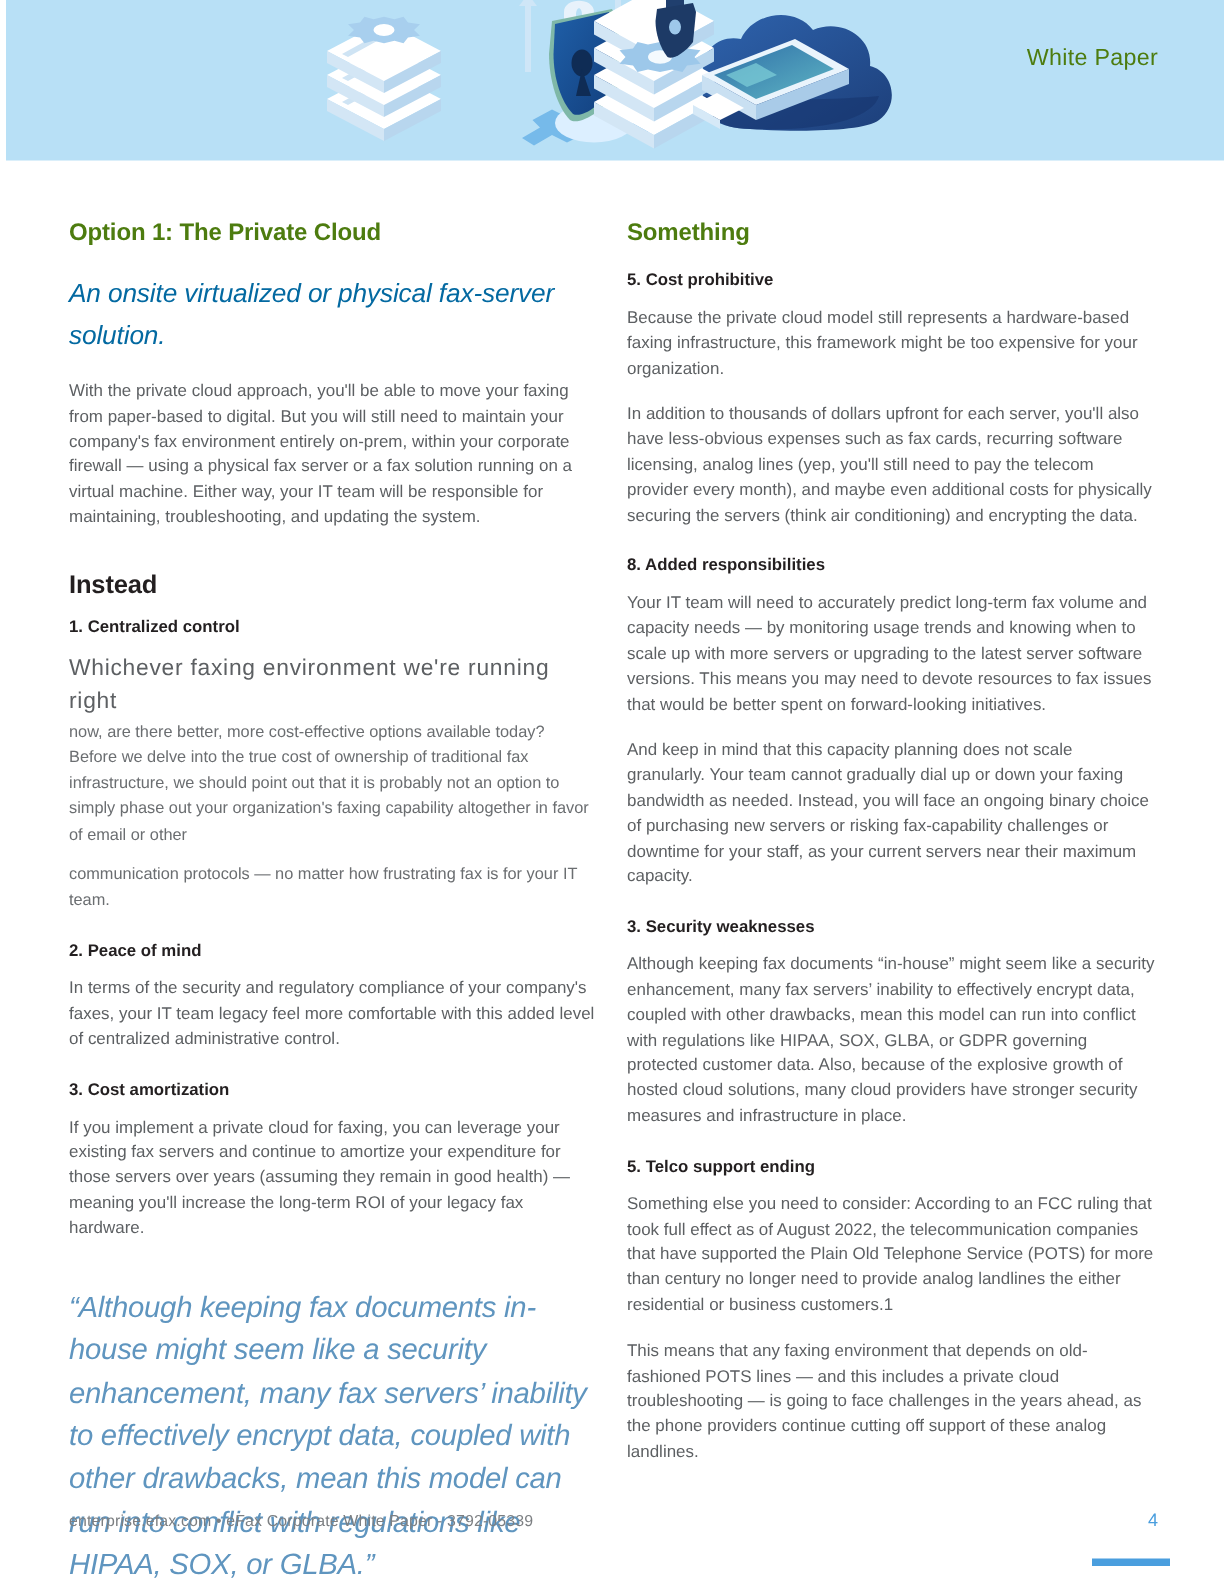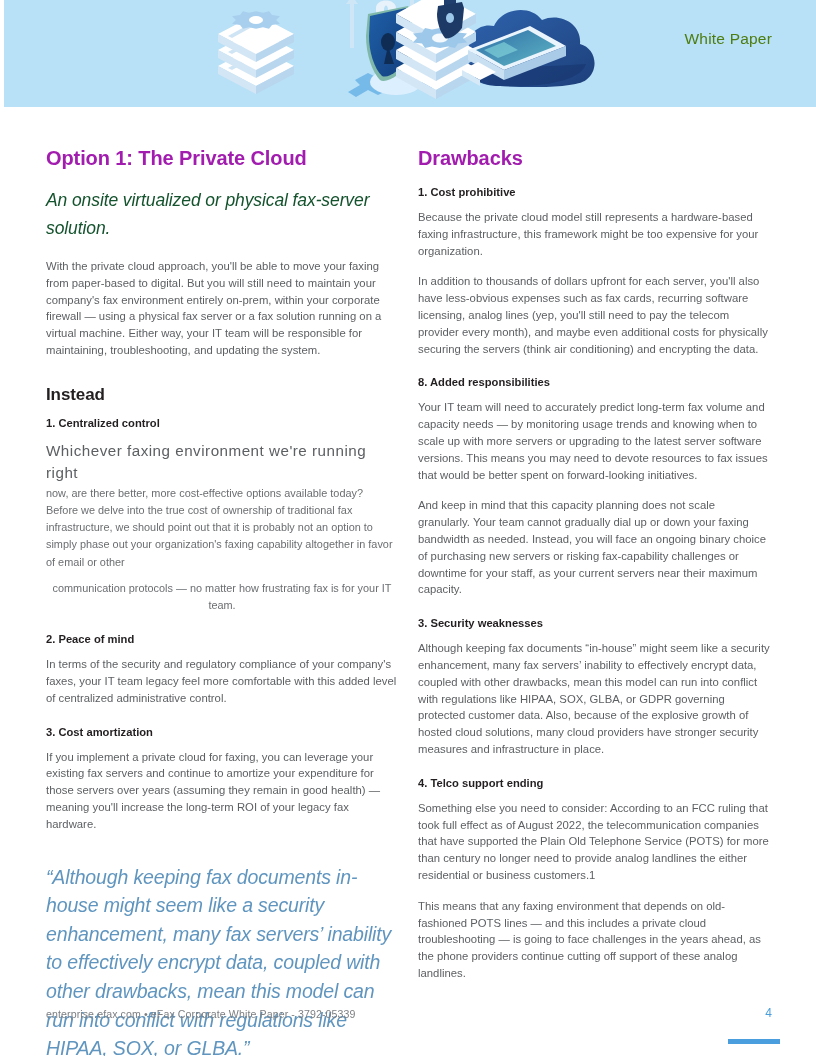--- a/index.html
+++ b/index.html
@@ -54,23 +54,23 @@
   .col {
     position: absolute;
     top: 40px;
     width: 352px;
   }
   .col-left  { left: 46px; }
   .col-right { left: 418px; }
 
   
   h1.section-title {
-    font-size: 20px;
+    font-size: 16px;
     font-weight: bold;
-    color: #a21caf;
+    color: #4d7c0f;
     margin: 0 0 16px 0;
     letter-spacing: -0.1px;
   }
   h2.sub-head {
     font-size: 17px;
     font-weight: bold;
     color: #231f20;
     margin: 26px 0 12px 0;
     letter-spacing: -0.1px;
   }
@@ -88,21 +88,21 @@
     color: #5d6063;
     margin: 0 0 14px 0;
     letter-spacing: 0.01px;
   }
   p.body-text:last-child { margin-bottom: 0; }
 
   .deck {
     font-size: 17.5px;
     line-height: 28px;
     font-style: italic;
-    color: #14532d;
+    color: #0369a1;
     margin: 0 0 16px 0;
     letter-spacing: -0.1px;
   }
 
   
   .mixed-para {
     margin: 0 0 14px 0;
   }
   .mixed-para .lead-line {
     display: block;
@@ -117,21 +117,20 @@
     font-size: 10.9px;
     line-height: 17.2px;
     color: #6b6e71;
   }
   .mixed-para .tail-line {
     display: block;
     font-size: 10.9px;
     line-height: 17.2px;
     color: #6b6e71;
     margin-top: 9px;
-    text-align: center;
   }
 
   .pull-quote {
     font-size: 19.5px;
     line-height: 28.6px;
     font-style: italic;
     color: #5f95bf;
     margin: 30px 0 0 0;
     letter-spacing: -0.15px;
   }
@@ -316,34 +315,34 @@
     <p class="body-text">In terms of the security and regulatory compliance of your company's faxes, your IT team legacy feel more comfortable with this added level of centralized administrative control.</p>
 
     <h3 class="item-head">3. Cost amortization</h3>
     <p class="body-text">If you implement a private cloud for faxing, you can leverage your existing fax servers and continue to amortize your expenditure for those servers over years (assuming they remain in good health) — meaning you'll increase the long-term ROI of your legacy fax hardware.</p>
 
     <div class="pull-quote">“Although keeping fax documents in-house might seem like a security enhancement, many fax servers’ inability to effectively encrypt data, coupled with other drawbacks, mean this model can run into conflict with regulations like HIPAA, SOX, or GLBA.”</div>
   </div>
 
   <div class="col col-right">
 
-    <h1 class="section-title">Drawbacks</h1>
-
-    <h3 class="item-head first">1. Cost prohibitive</h3>
+    <h1 class="section-title">Something</h1>
+
+    <h3 class="item-head first">5. Cost prohibitive</h3>
     <p class="body-text">Because the private cloud model still represents a hardware-based faxing infrastructure, this framework might be too expensive for your organization.</p>
     <p class="body-text">In addition to thousands of dollars upfront for each server, you'll also have less-obvious expenses such as fax cards, recurring software licensing, analog lines (yep, you'll still need to pay the telecom provider every month), and maybe even additional costs for physically securing the servers (think air conditioning) and encrypting the data.</p>
 
     <h3 class="item-head">8. Added responsibilities</h3>
     <p class="body-text">Your IT team will need to accurately predict long-term fax volume and capacity needs — by monitoring usage trends and knowing when to scale up with more servers or upgrading to the latest server software versions. This means you may need to devote resources to fax issues that would be better spent on forward-looking initiatives.</p>
     <p class="body-text">And keep in mind that this capacity planning does not scale granularly. Your team cannot gradually dial up or down your faxing bandwidth as needed. Instead, you will face an ongoing binary choice of purchasing new servers or risking fax-capability challenges or downtime for your staff, as your current servers near their maximum capacity.</p>
 
     <h3 class="item-head">3. Security weaknesses</h3>
     <p class="body-text">Although keeping fax documents “in-house” might seem like a security enhancement, many fax servers’ inability to effectively encrypt data, coupled with other drawbacks, mean this model can run into conflict with regulations like HIPAA, SOX, GLBA, or GDPR governing protected customer data. Also, because of the explosive growth of hosted cloud solutions, many cloud providers have stronger security measures and infrastructure in place.</p>
 
-    <h3 class="item-head">4. Telco support ending</h3>
+    <h3 class="item-head">5. Telco support ending</h3>
     <p class="body-text">Something else you need to consider: According to an FCC ruling that took full effect as of August 2022, the telecommunication companies that have supported the Plain Old Telephone Service (POTS) for more than century no longer need to provide analog landlines the either residential or business customers.1</p>
     <p class="body-text">This means that any faxing environment that depends on old-fashioned POTS lines — and this includes a private cloud troubleshooting — is going to face challenges in the years ahead, as the phone providers continue cutting off support of these analog landlines.</p>
   </div>
 </div>
 
 <div class="footer">
   <div class="footer-text">enterprise.efax.com • eFax Corporate White Paper - 3792-05339</div>
   <div class="page-number">4</div>
   <div class="footer-bar"></div>
 </div>

